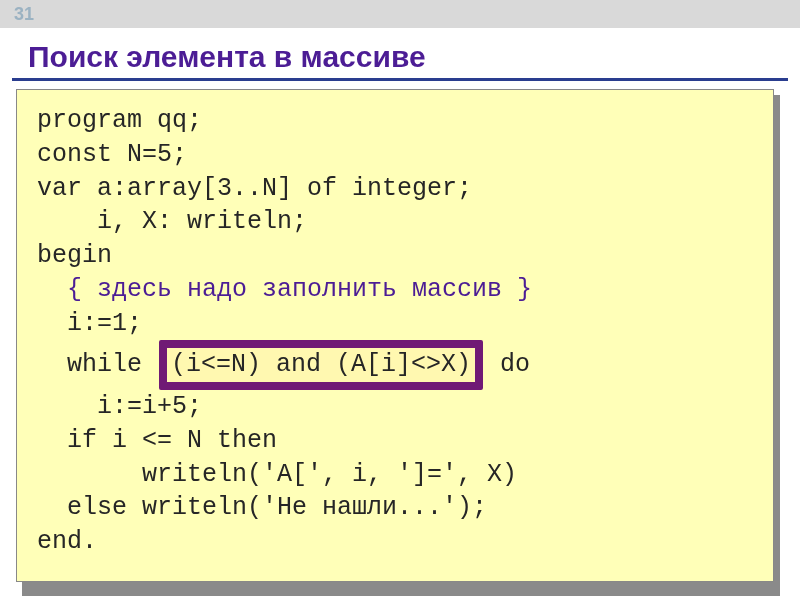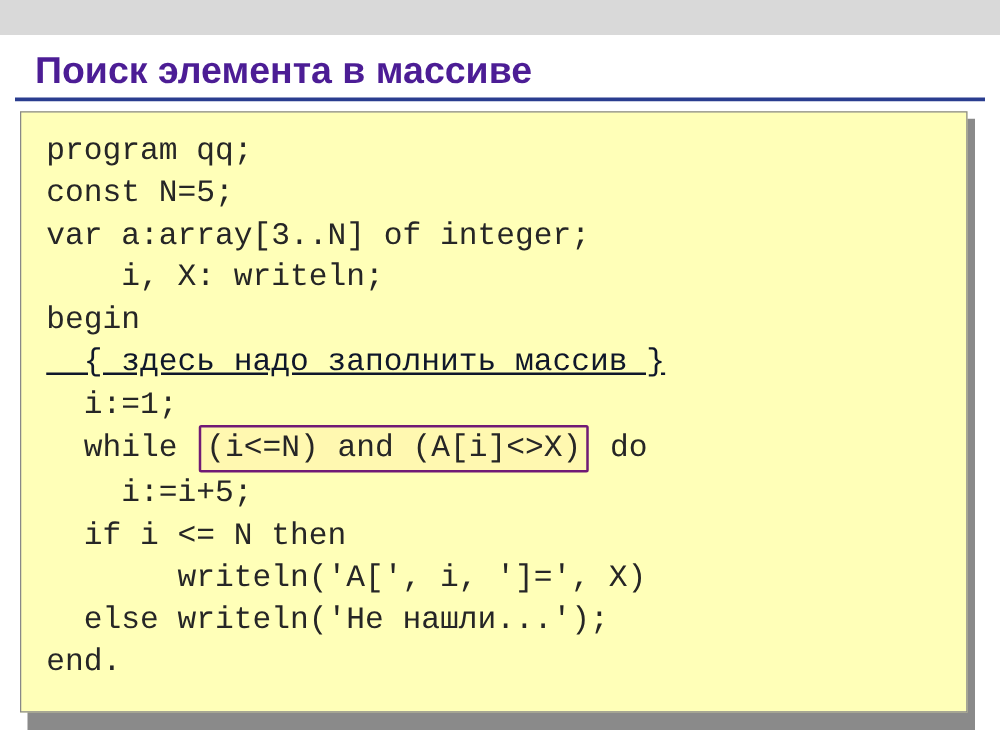--- a/index.html
+++ b/index.html
@@ -47,34 +47,35 @@
   .code-box {
     background: #ffffb8;
     border: 1px solid #888;
     padding: 14px 20px 22px 20px;
     font-family: "Courier New", Courier, monospace;
     font-size: 25px;
     line-height: 1.35;
     color: #262626;
     white-space: pre;
   }
-  .tok-comment  { color: #0f172a; text-decoration: underline; }
+  .tok-comment  { color: #4c1d95; }
   .tok-highlight {
-    border: 2px solid #701a75;
+    border: 8px solid #701a75;
     background: #fff8b0;
     padding: 0 4px;
     margin: 0 2px;
     border-radius: 2px;
     display: inline-block;
   }
 </style>
 </head>
 <body>
 
 <div class="topbar">
+  <span class="page">31</span>
 </div>
 
 <div class="title">Поиск элемента в массиве</div>
 
 <div class="code-shadow">
 <div class="code-offset">
 <div class="code-box"><span>program qq;</span>
 <span>const N=5;</span>
 <span>var a:array[3..N] of integer;</span>
 <span>    i, X: writeln;</span>

